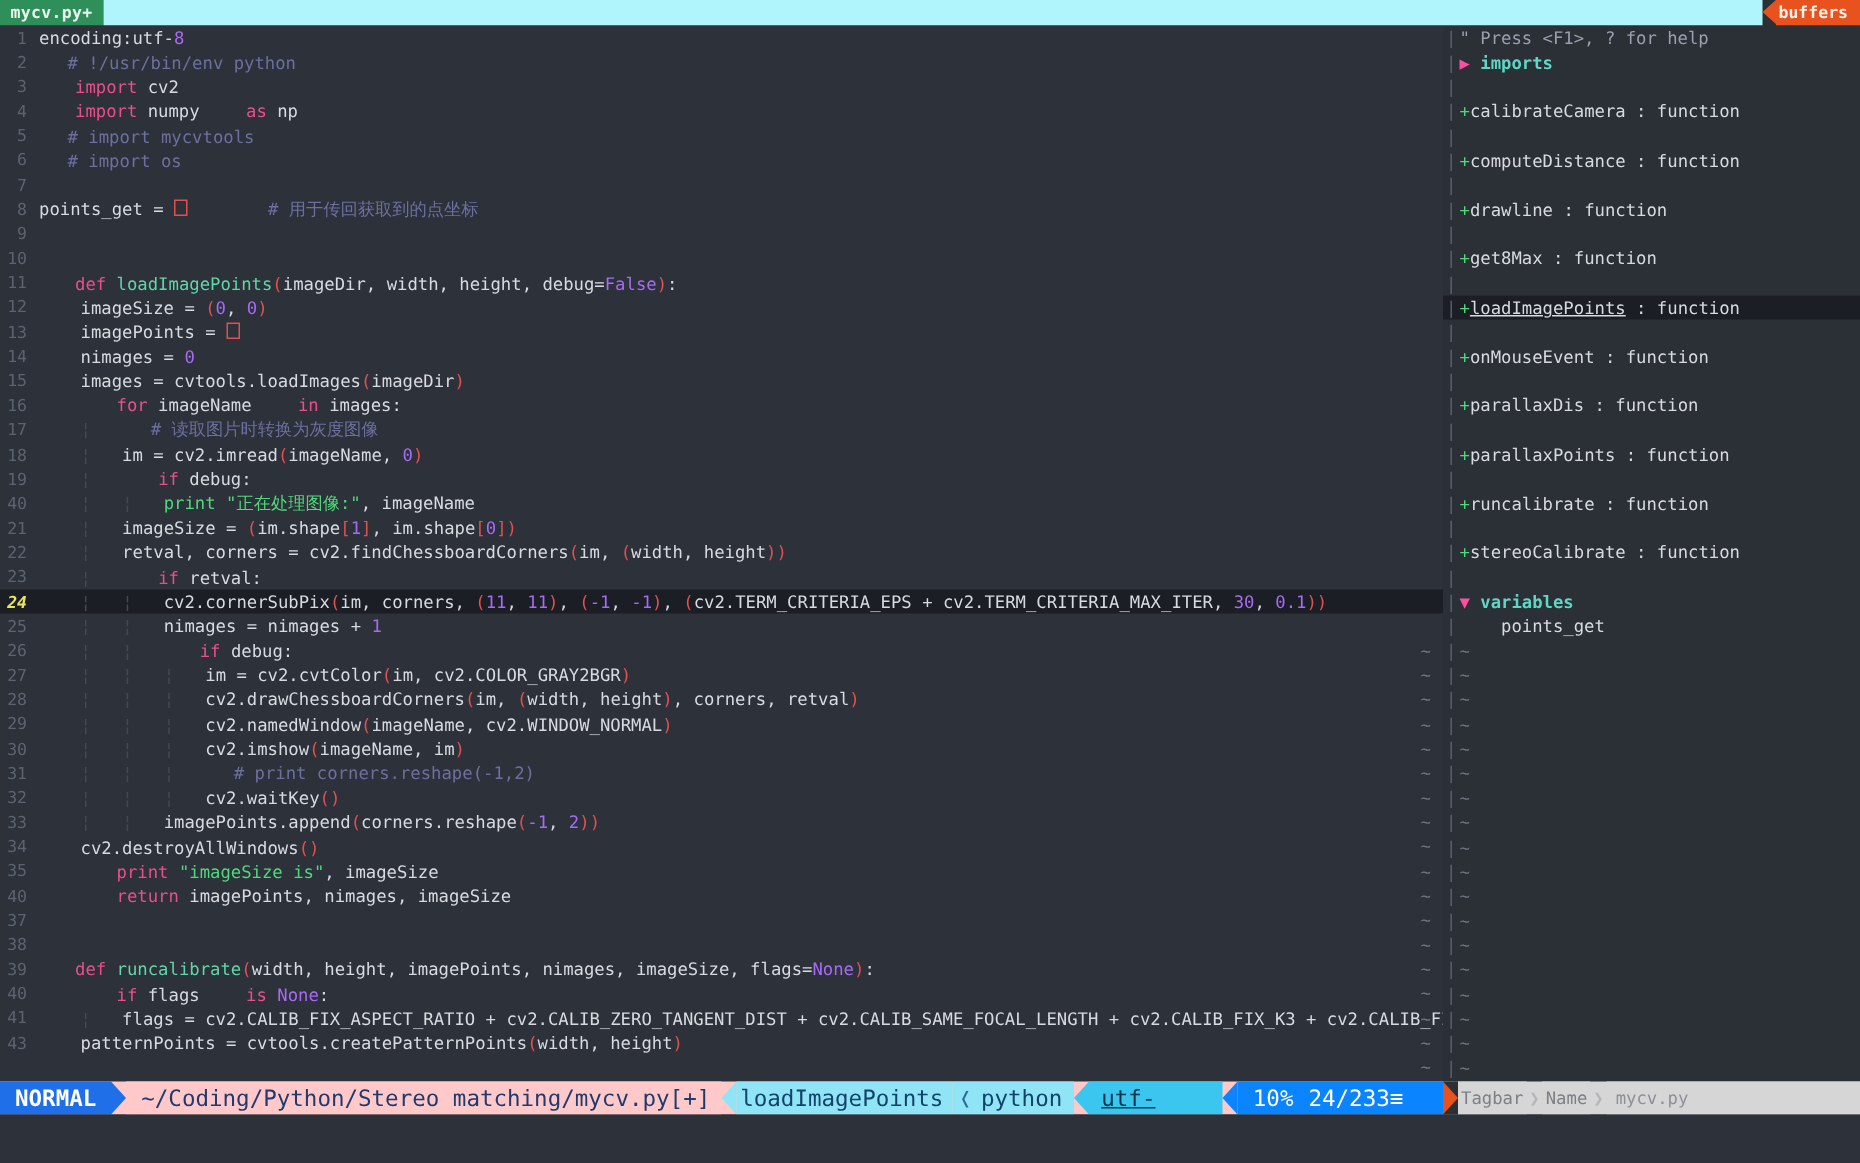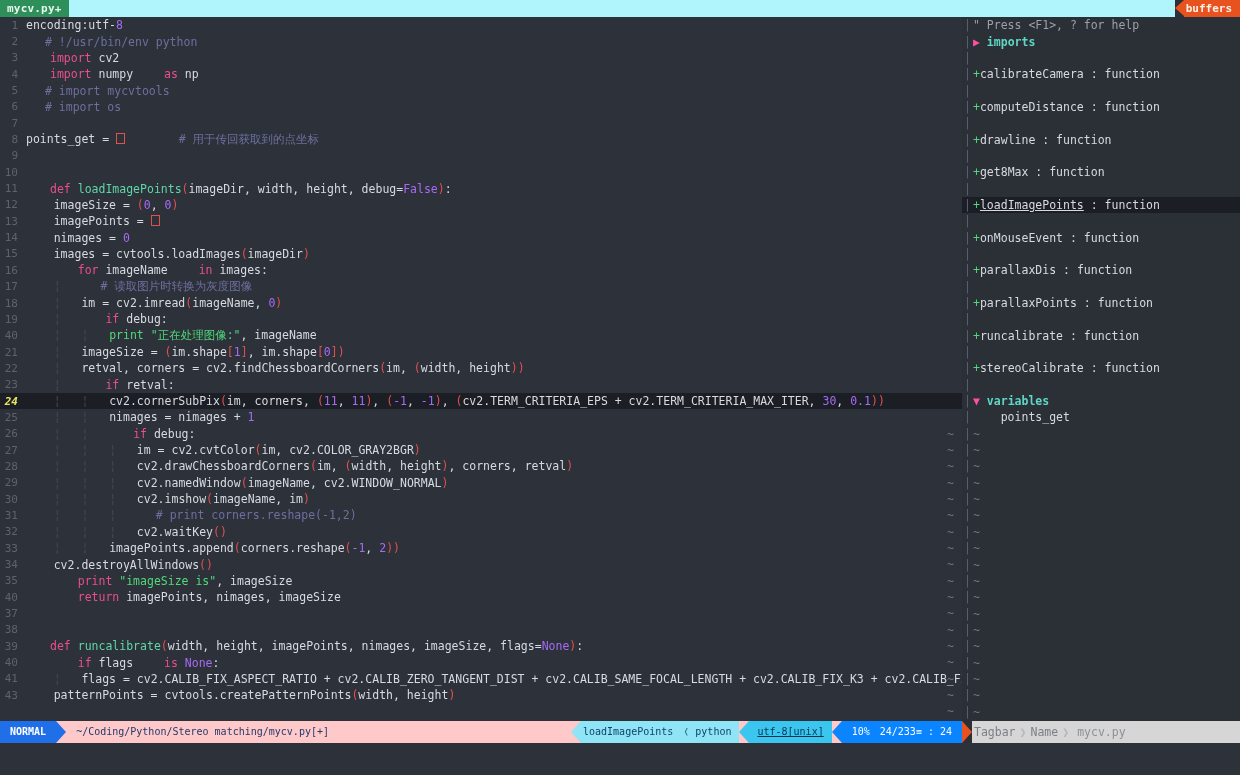--- a/index.html
+++ b/index.html
@@ -88,21 +88,21 @@
   .tname { color: #d7dae0; }
   .tline.sel .tname { text-decoration: underline; }
   .tsep { color: #d7dae0; }
   .ttype { color: #d7dae0; }
   .tvar { color: #d7dae0; }
   .ttilde { color: #6f7581; }
 
   
   #statusline {
     position: absolute; top: 721px; left: 0; width: 962px; height: 22px;
-    display: flex; align-items: stretch; font-size: 10px;
+    display: flex; align-items: stretch; font-size: 15px;
     background: #ffc9c9;
   }
   .sl-mode { background: #1f6fe8; color: #ffffff; font-weight: bold;
              line-height: 22px; padding: 0 10px; }
   .sl-arr-blue { width:0;height:0;border-top:11px solid transparent;
                  border-bottom:11px solid transparent;border-left:10px solid #1f6fe8; }
   .sl-file { background: #ffc9c9; color: #1f3a6e; line-height: 22px; padding: 0 8px 0 10px;
              flex: none; }
   .sl-gap { flex: 1; background: #ffc9c9; }
   .sl-arr-cyan-l { width:0;height:0;border-top:11px solid transparent;

